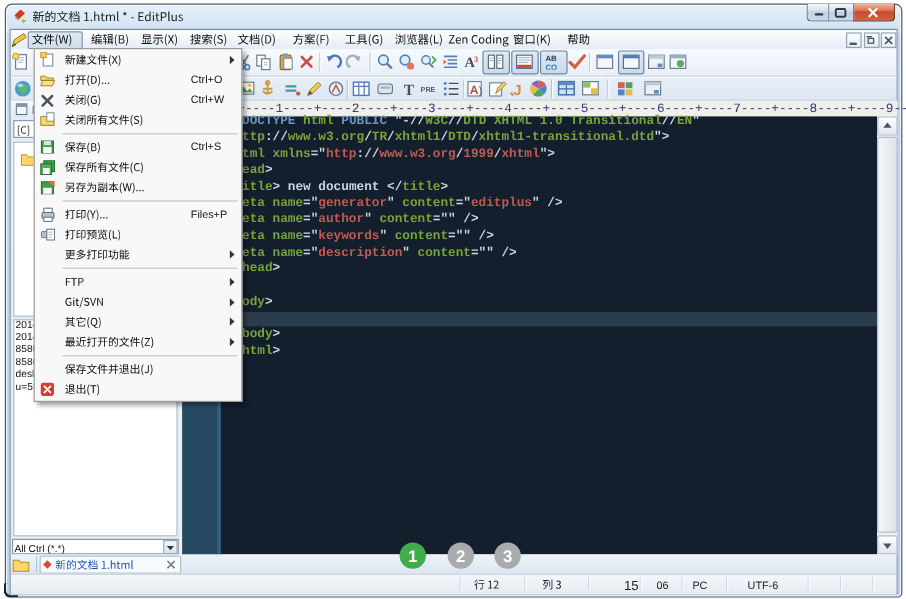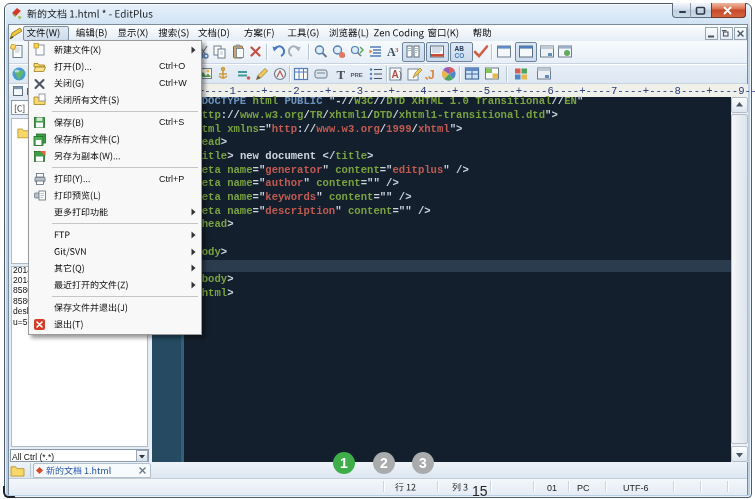--- a/index.html
+++ b/index.html
@@ -303,22 +303,22 @@
 <div class="abs" style="left:568px;top:481px;width:1px;height:11px;background:#ccd6e0"></div>
 <div class="abs" style="left:569px;top:481px;width:1px;height:11px;background:#fdfdfe"></div>
 <div class="abs" style="left:605px;top:481px;width:1px;height:11px;background:#ccd6e0"></div>
 <div class="abs" style="left:606px;top:481px;width:1px;height:11px;background:#fdfdfe"></div>
 <div class="abs" style="left:673px;top:481px;width:1px;height:11px;background:#ccd6e0"></div>
 <div class="abs" style="left:674px;top:481px;width:1px;height:11px;background:#fdfdfe"></div>
 <div class="abs" style="left:700px;top:481px;width:1px;height:11px;background:#ccd6e0"></div>
 <div class="abs" style="left:701px;top:481px;width:1px;height:11px;background:#fdfdfe"></div>
 <div class="abs" style="left:727px;top:481px;width:1px;height:11px;background:#ccd6e0"></div>
 <div class="abs" style="left:728px;top:481px;width:1px;height:11px;background:#fdfdfe"></div>
-<div class="abs" style="left:472px;top:483px;font-size:14px;color:#222">15</div>
-<div class="abs" style="left:547px;top:483px;font-size:9px;color:#222">01</div>
+<div class="abs" style="left:520px;top:483px;font-size:11px;color:#222">15</div>
+<div class="abs" style="left:547px;top:483px;font-size:9px;color:#222">06</div>
 <div class="abs" style="left:577px;top:483px;font-size:9px;color:#222">PC</div>
 <div class="abs" style="left:623px;top:483px;font-size:9px;color:#222">UTF-6</div>
 <div class="abs" style="left:28px;top:40px;width:174px;height:295px;background:#f8f8f8;
  border:1px solid #9a9a9a;box-shadow:3px 3px 4px rgba(0,0,0,0.4);z-index:10"></div>
 <svg class="abs" style="left:33px;top:43.35px;z-index:11" width="13" height="13" viewBox="0 0 13 13">
     <rect x="3" y="2" width="8" height="10" fill="#fff" stroke="#7a8a9a" stroke-width="0.9"></rect>
     <rect x="1" y="0.5" width="4.5" height="4.5" fill="#ffd24d" stroke="#b98f1f" stroke-width="0.7"></rect>
   </svg>
 <svg class="abs" style="left:191px;top:45.85px;z-index:11" width="5" height="8" viewBox="0 0 5 8">
     <path d="M0.5 0.5 L4.5 4 L0.5 7.5Z" fill="#333"></path>
@@ -352,21 +352,21 @@
     <rect x="1.5" y="1.5" width="10" height="10" fill="#3f9e47" stroke="#1f6a28" stroke-width="0.8"></rect>
     <rect x="3" y="6.5" width="7" height="5" fill="#fff"></rect>
     <path d="M7 1 L12.5 1 L12.5 6" fill="#e8643a"></path>
   </svg>
 <div class="abs" style="left:52px;top:166.89999999999998px;width:146px;height:1px;background:#c5c5c5;z-index:11"></div>
 <svg class="abs" style="left:33px;top:172.24999999999997px;z-index:11" width="13" height="13" viewBox="0 0 13 13">
     <rect x="2" y="5" width="10" height="5" rx="1" fill="#b9c2cc" stroke="#5d6a78" stroke-width="0.8"></rect>
     <rect x="3.5" y="1.5" width="7" height="3.5" fill="#fff" stroke="#5d6a78" stroke-width="0.8"></rect>
     <rect x="3.5" y="9" width="7" height="3.5" fill="#fff" stroke="#5d6a78" stroke-width="0.8"></rect>
   </svg>
-<div class="abs" style="left:159px;top:173.54999999999998px;font-size:9px;color:#111;z-index:11">Ctrl+P</div>
+<div class="abs" style="left:159px;top:173.54999999999998px;font-size:9px;color:#111;z-index:11">Files+P</div>
 <svg class="abs" style="left:33px;top:188.94999999999996px;z-index:11" width="13" height="13" viewBox="0 0 13 13">
     <rect x="1.5" y="4" width="7" height="5" rx="0.8" fill="#b9c2cc" stroke="#5d6a78" stroke-width="0.7"></rect>
     <rect x="6" y="2" width="6.5" height="9" fill="#fff" stroke="#5d6a78" stroke-width="0.8"></rect>
     <path d="M7.5 4.5h3.5M7.5 6.5h3.5M7.5 8.5h2.5" stroke="#9db0c0" stroke-width="0.7"></path>
   </svg>
 <svg class="abs" style="left:191px;top:208.14999999999995px;z-index:11" width="5" height="8" viewBox="0 0 5 8">
     <path d="M0.5 0.5 L4.5 4 L0.5 7.5Z" fill="#333"></path>
   </svg>
 <div class="abs" style="left:52px;top:222.99999999999994px;width:146px;height:1px;background:#c5c5c5;z-index:11"></div>
 <svg class="abs" style="left:191px;top:230.84999999999994px;z-index:11" width="5" height="8" viewBox="0 0 5 8">

